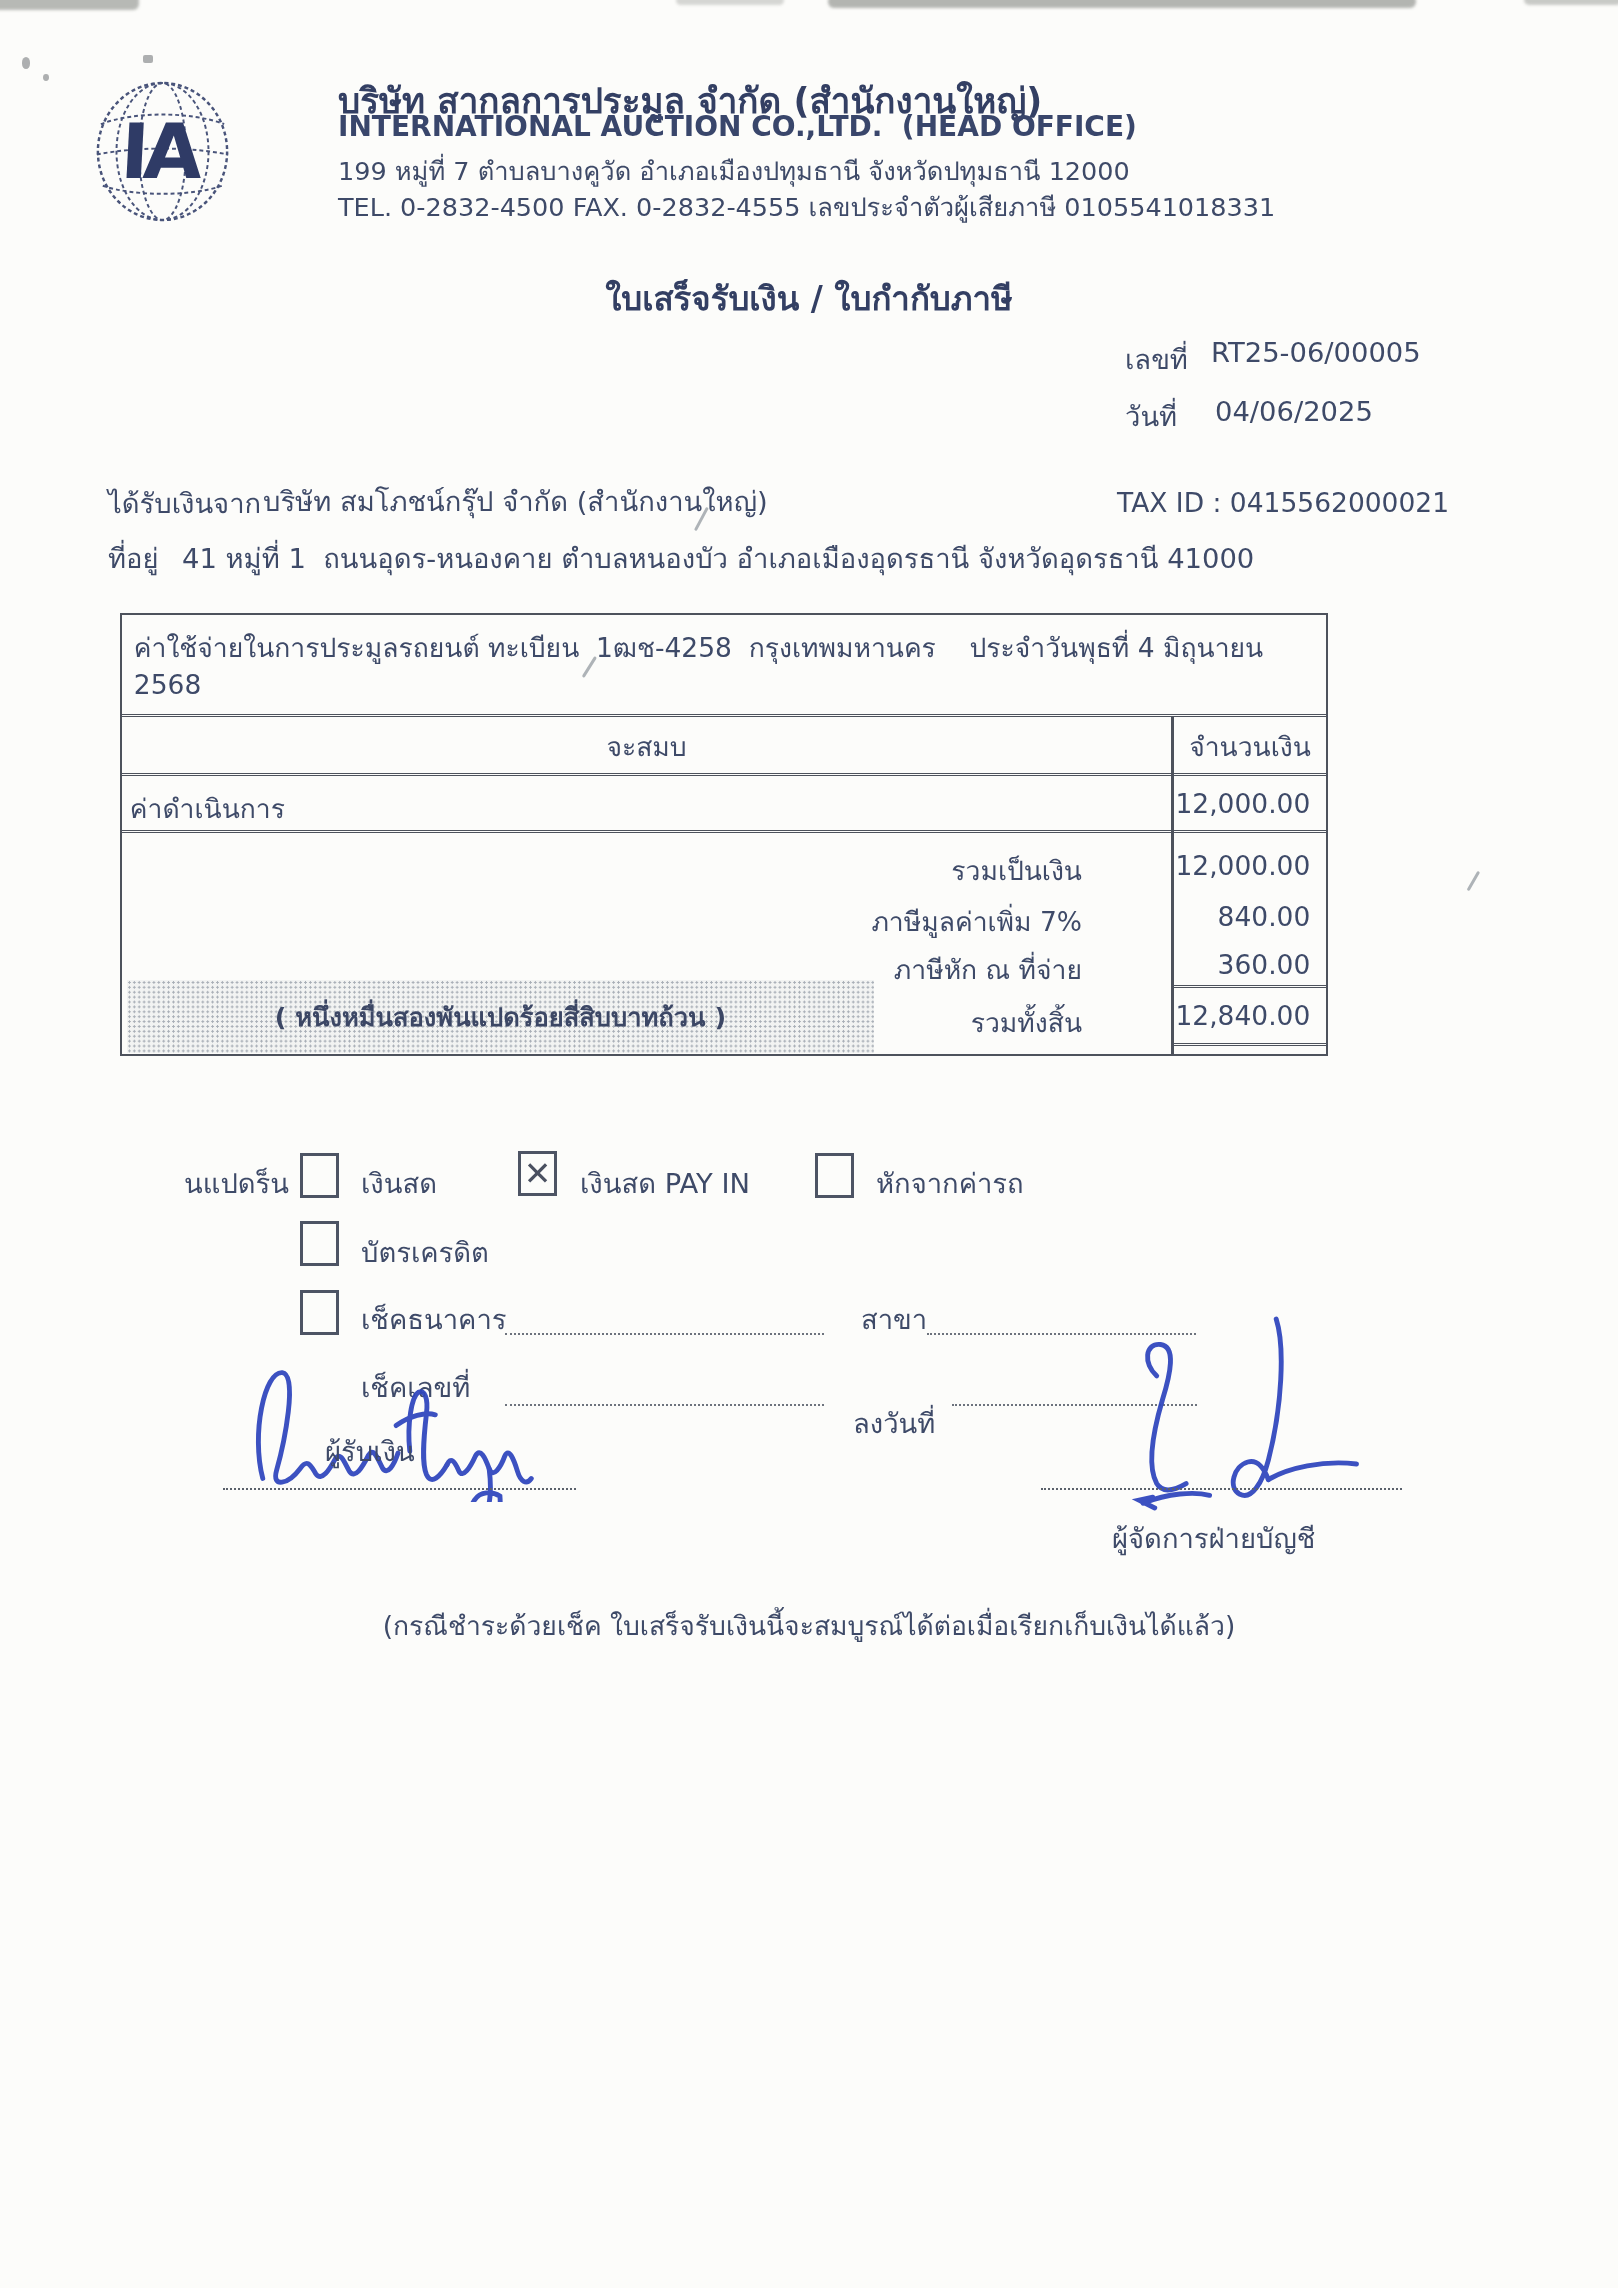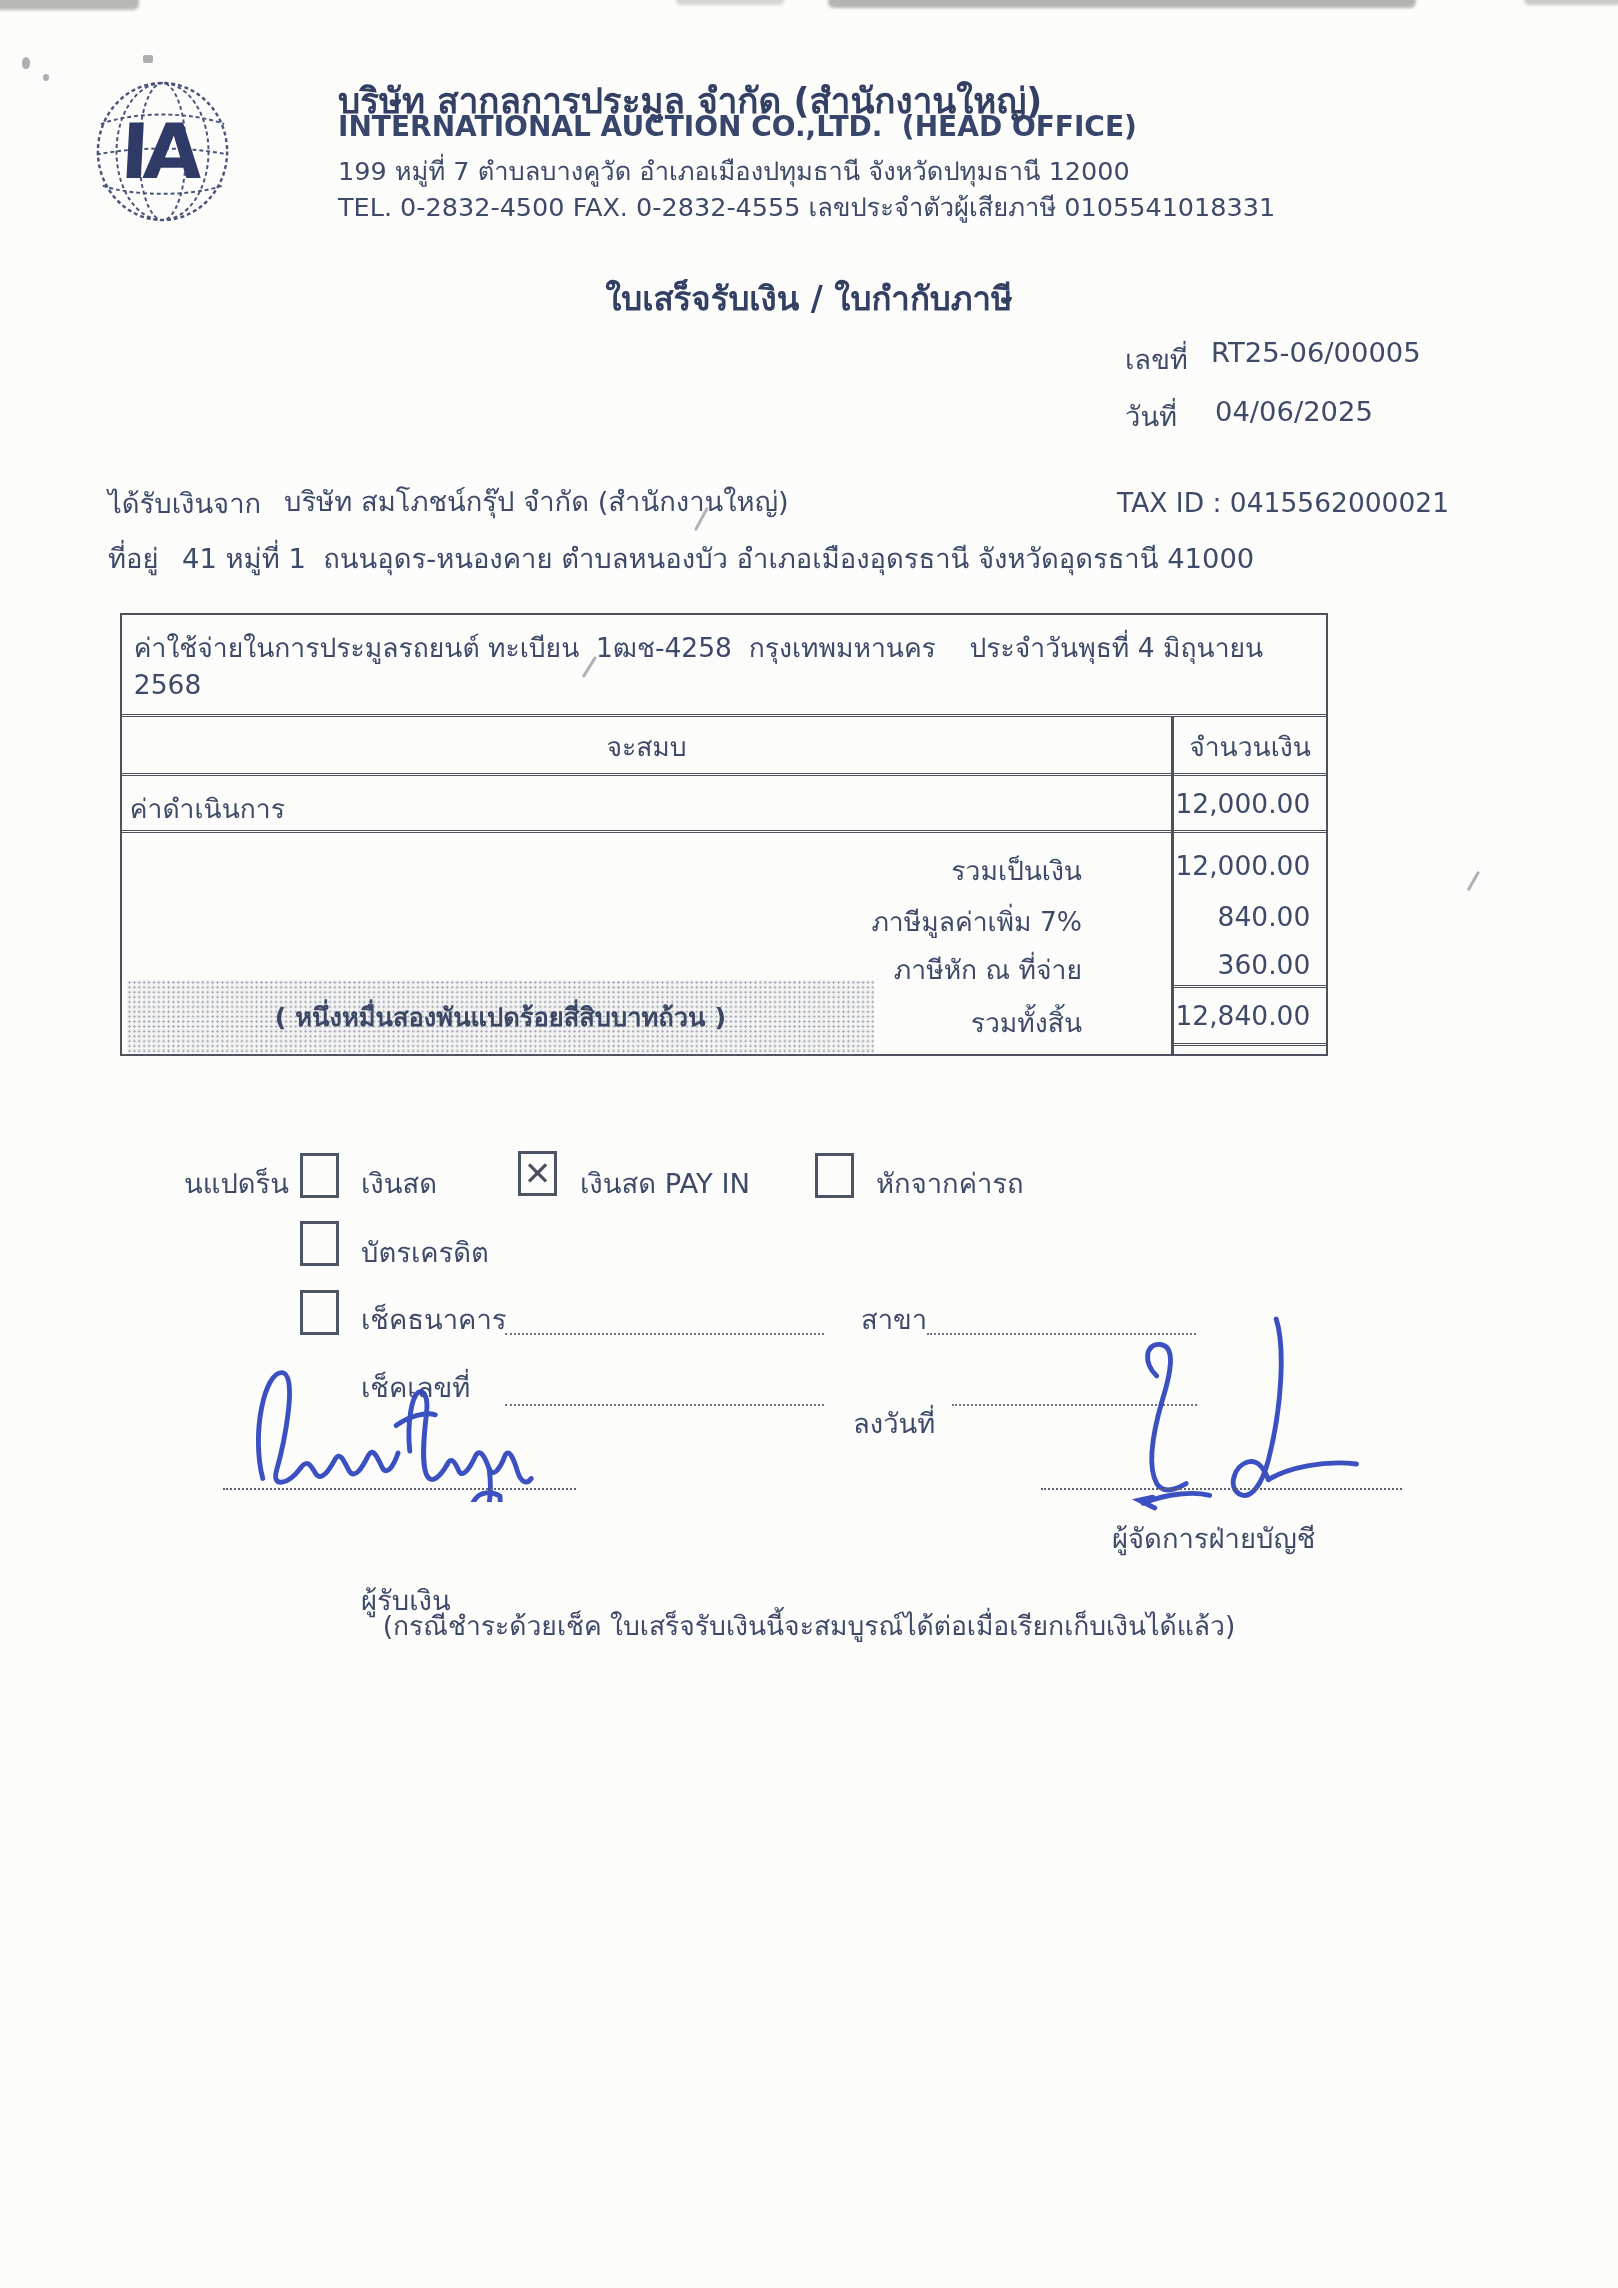--- a/index.html
+++ b/index.html
@@ -85,21 +85,21 @@
   <div class="abs" style="left:338px;top:187px;font-size:25.5px;">TEL. 0-2832-4500 FAX. 0-2832-4555 เลขประจำตัวผู้เสียภาษี 0105541018331</div>
 
   <div class="title">ใบเสร็จรับเงิน / ใบกำกับภาษี</div>
 
   <div class="abs" style="left:1125px;top:338px;font-size:27.4px;">เลขที่</div>
   <div class="abs" style="left:1211px;top:337px;font-size:27.4px;">RT25-06/00005</div>
   <div class="abs" style="left:1125px;top:395px;font-size:27.4px;">วันที่</div>
   <div class="abs" style="left:1215px;top:396px;font-size:27.4px;">04/06/2025</div>
 
   <div class="abs" style="left:108px;top:482px;font-size:27.4px;">ได้รับเงินจาก</div>
-  <div class="abs" style="left:263px;top:480px;font-size:27.4px;margin-left:21px;">บริษัท สมโภชน์กรุ๊ป จำกัด (สำนักงานใหญ่)</div>
+  <div class="abs" style="left:263px;top:480px;font-size:27.4px;">บริษัท สมโภชน์กรุ๊ป จำกัด (สำนักงานใหญ่)</div>
   <div class="abs" style="left:1117px;top:487px;font-size:26.5px;">
     <span>TAX ID :</span>
     <span>0415562000021</span>
   </div>
   <div class="abs" style="left:108px;top:537px;font-size:27.4px;">ที่อยู่</div>
   <div class="abs pre" style="left:182px;top:537px;font-size:27.4px;">41 หมู่ที่ 1  ถนนอุดร-หนองคาย ตำบลหนองบัว อำเภอเมืองอุดรธานี จังหวัดอุดรธานี 41000</div>
 
   <div class="tbl">
     <div class="tbl-desc pre">ค่าใช้จ่ายในการประมูลรถยนต์ ทะเบียน  1ฒช-4258  กรุงเทพมหานคร    ประจำวันพุธที่ 4 มิถุนายน 2568</div>
 
@@ -169,21 +169,21 @@
   <svg class="abs" style="left:247px;top:1355px;" width="304" height="147" viewBox="0 0 310 150">
     <g fill="none" stroke="#2e45bd" stroke-width="5" stroke-linecap="round" opacity="0.93">
       <path d="M16,126 C4,80 18,16 36,18 C52,20 38,90 30,118 C25,136 42,132 54,116 C62,105 65,113 70,121 C76,130 84,117 90,106 C95,98 99,109 104,118 C110,128 118,114 124,102 C129,94 133,105 138,115 C143,124 150,112 154,100"></path>
       <path d="M166,98 C163,70 168,42 175,38 C181,35 185,44 183,60 C180,86 178,110 183,122 C188,133 197,124 204,112"></path>
       <path d="M152,72 C166,62 182,58 192,61"></path>
       <path d="M204,112 C208,103 212,109 216,118 C220,127 228,114 233,103 C238,94 243,105 247,116 C251,127 259,114 263,103 C267,94 272,106 276,119 C279,129 285,133 290,126"></path>
       <path d="M247,116 C250,140 248,162 238,166 C230,169 226,157 232,148 C238,139 250,139 258,144 C259,158 257,170 254,178"></path>
     </g>
   </svg>
   <div class="sigline" style="left:223px;top:1488px;width:353px;"></div>
-  <div class="abs lbl" style="left:325px;top:1579px;margin-left:36px;">ผู้รับเงิน</div>
+  <div class="abs lbl" style="left:325px;top:1430px;">ผู้รับเงิน</div>
 
   <svg class="abs" style="left:1096px;top:1311px;" width="284" height="206" viewBox="0 0 290 210">
     <g fill="none" stroke="#2e45bd" stroke-width="5" stroke-linecap="round" opacity="0.93">
       <path d="M184,8 C193,36 190,98 176,152 C170,175 159,193 147,187 C134,180 141,158 155,154 C165,151 172,161 176,172"></path>
       <path d="M176,172 C196,160 232,152 266,156"></path>
       <path d="M62,66 C48,54 50,32 66,34 C82,36 76,64 68,90 C58,124 52,158 62,176 C68,186 80,183 92,176"></path>
       <path d="M48,196 C74,186 100,184 116,188"></path>
       <path d="M60,201 L44,193 L58,190"></path>
     </g>
   </svg>

